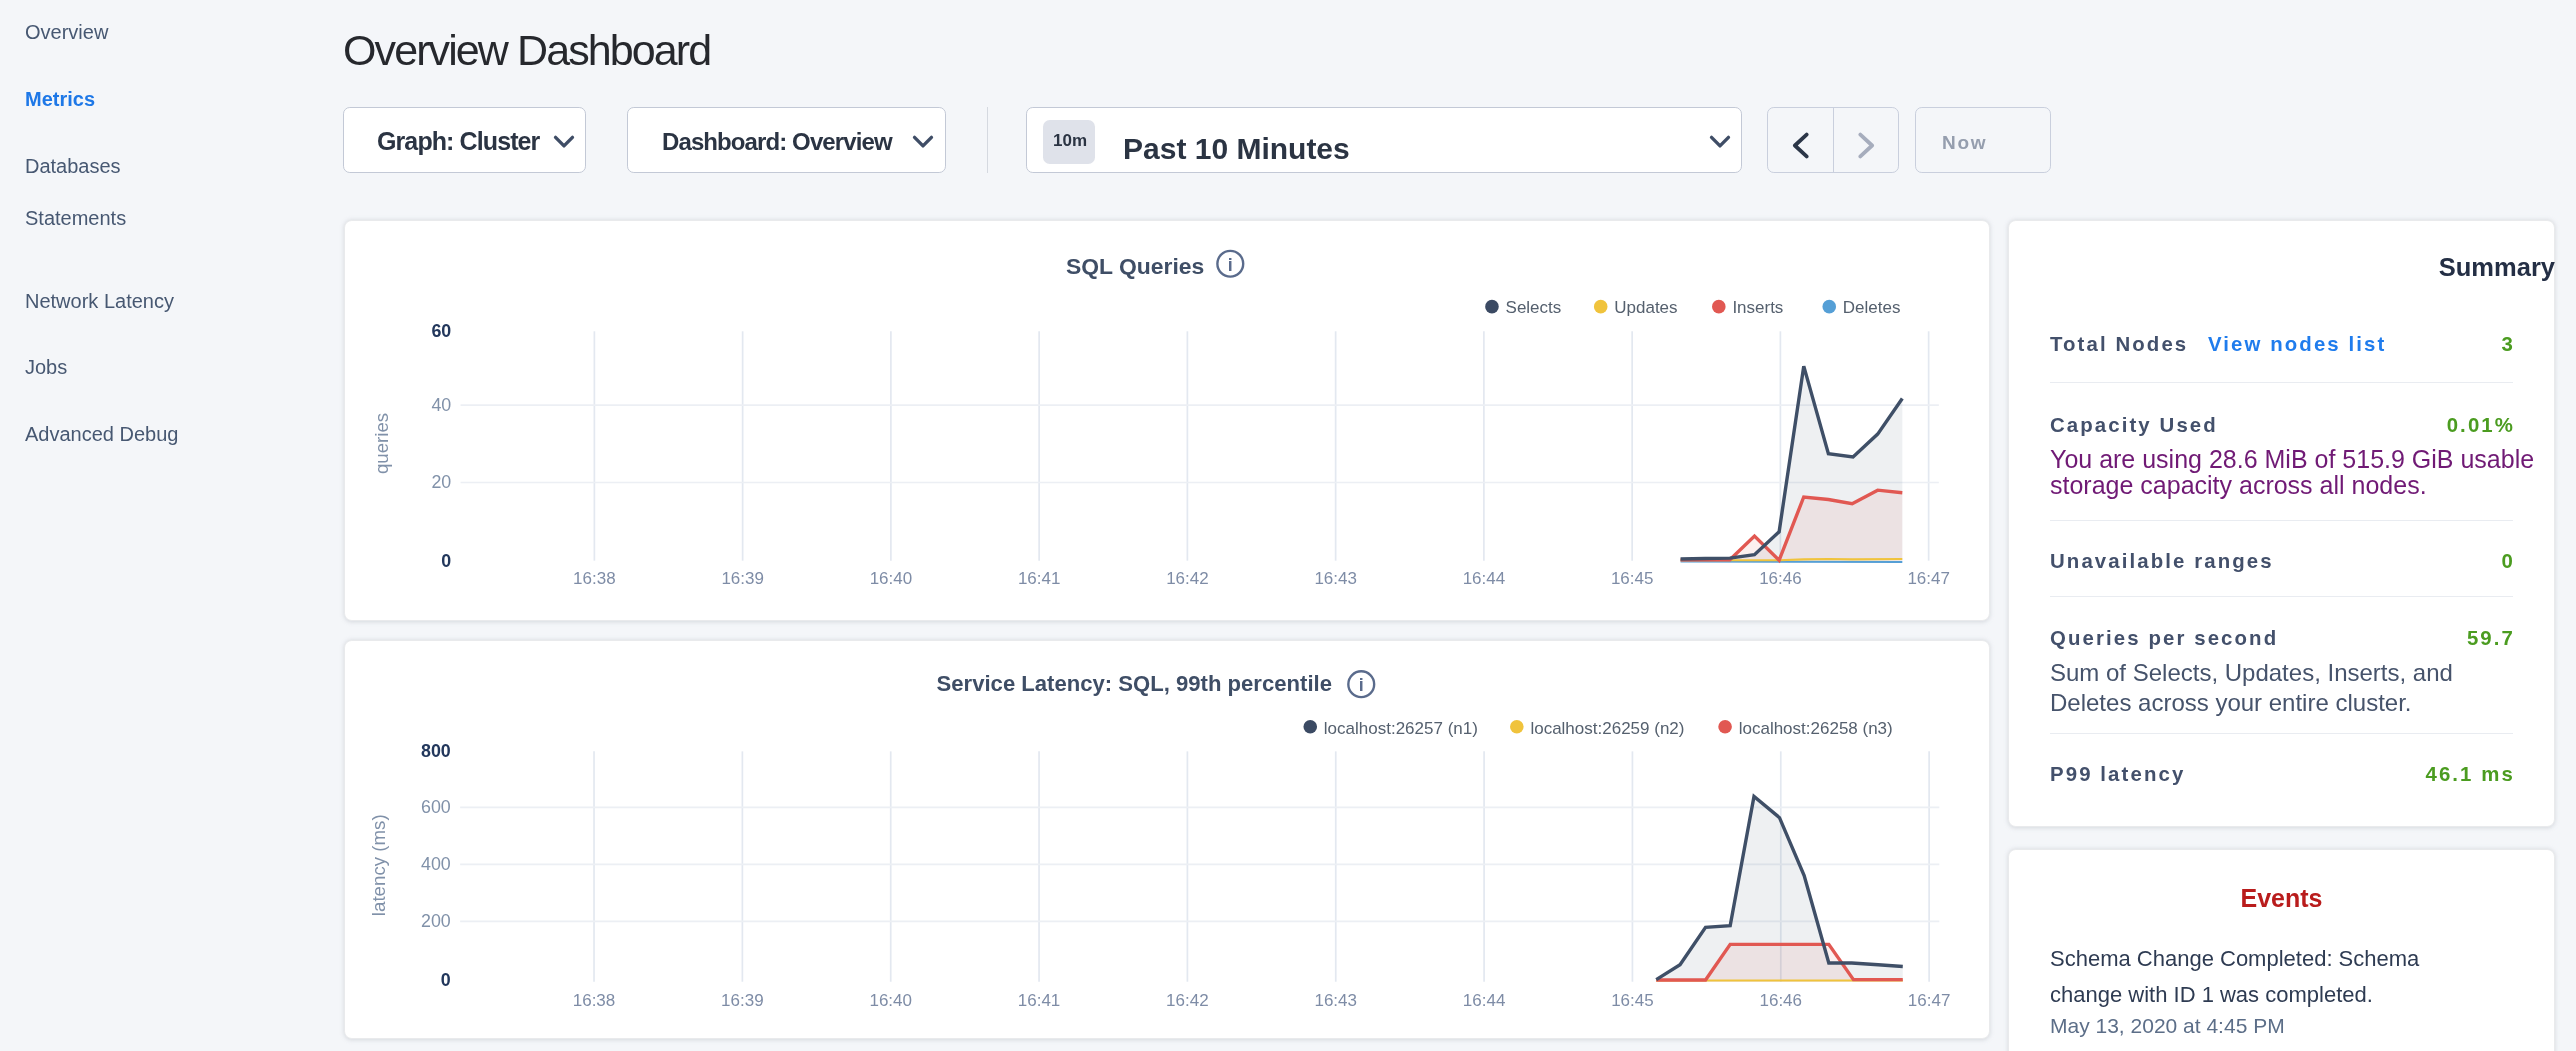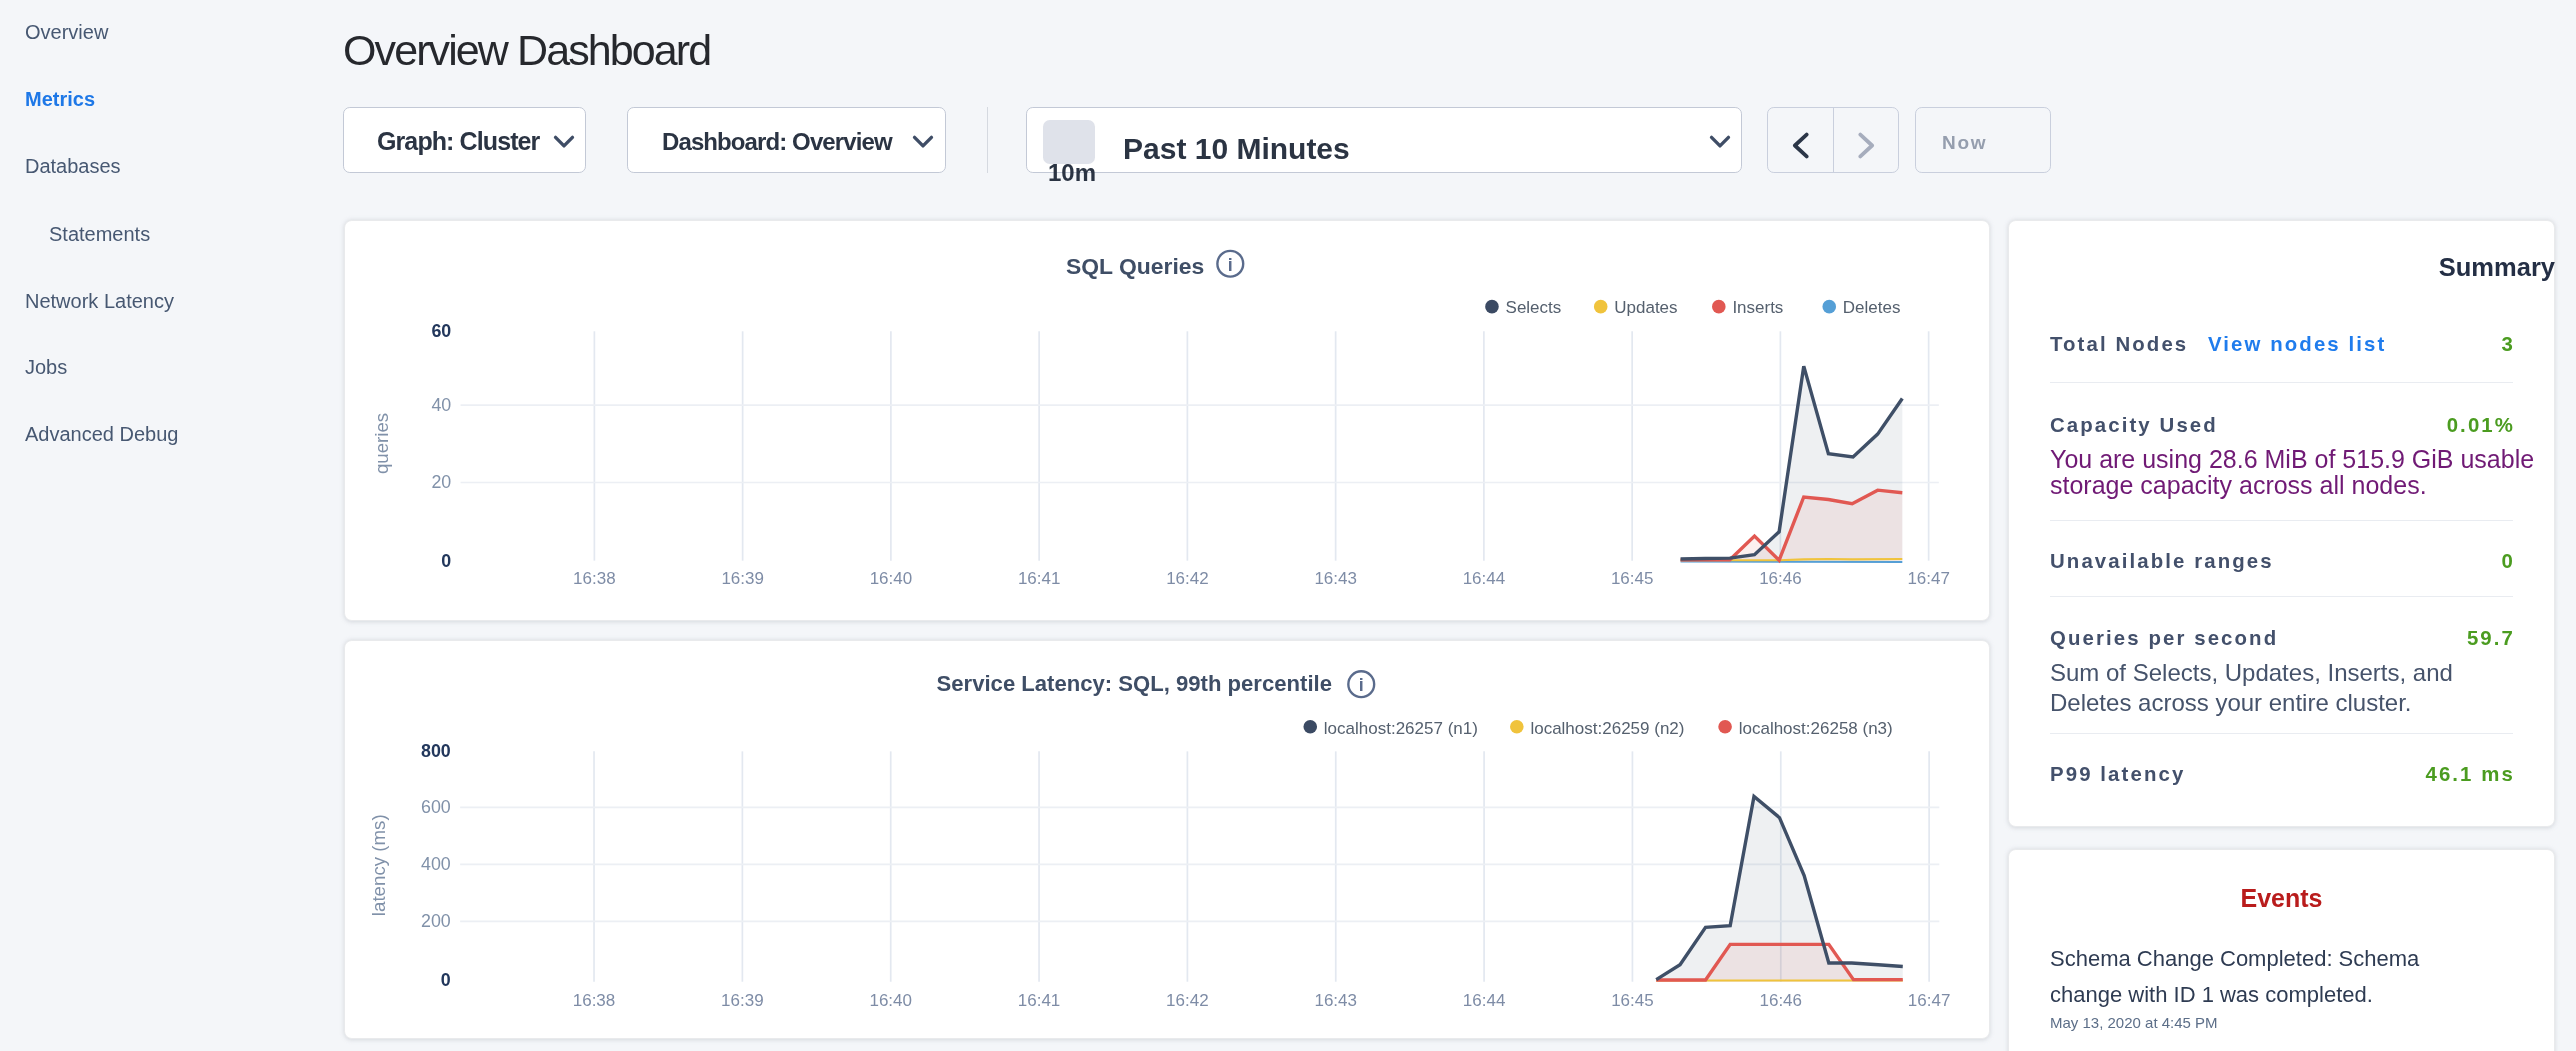--- a/index.html
+++ b/index.html
@@ -13,21 +13,21 @@
   .hdr{font-weight:bold;letter-spacing:2.1px;color:#43506b;font-size:20.4px;}
   .grn{font-weight:bold;letter-spacing:2.1px;color:#4b9c20;font-size:20.4px;}
   .divider{position:absolute;left:42px;right:33px;height:0;border-top:1.7px solid #e9ecf1;}
 </style>
 </head>
 <body>
 
 <div class="nav" style="top:21px;">Overview</div>
 <div class="nav" style="top:88px;font-weight:bold;color:#1e78e7;">Metrics</div>
 <div class="nav" style="top:155px;">Databases</div>
-<div class="nav" style="top:223px;margin-left:24px;">Statements</div>
+<div class="nav" style="top:207px;">Statements</div>
 <div class="nav" style="top:290px;">Network Latency</div>
 <div class="nav" style="top:356px;">Jobs</div>
 <div class="nav" style="top:423px;">Advanced Debug</div>
 
 <div class="abs" style="left:343px;top:25.5px;font-size:43px;letter-spacing:-1.9px;color:#26282d;">Overview Dashboard</div>
 
 <div class="btn" style="left:343px;top:107px;width:243px;height:66px;"></div>
 <div class="abs" style="left:377px;top:127px;font-size:25px;font-weight:bold;letter-spacing:-0.9px;color:#2b3443;">Graph: Cluster</div>
 <svg class="abs" style="left:553px;top:134px;" width="22" height="15.3" viewBox="0 0 26 18">
     <path d="M3 4 L13 14 L23 4" stroke="#3f4d66" stroke-width="4" fill="none" stroke-linecap="round" stroke-linejoin="round"></path>
@@ -36,21 +36,21 @@
 <div class="btn" style="left:627px;top:107px;width:319px;height:66px;"></div>
 <div class="abs" style="left:662px;top:128px;font-size:24px;font-weight:bold;letter-spacing:-0.9px;color:#2b3443;">Dashboard: Overview</div>
 <svg class="abs" style="left:912px;top:134px;" width="22" height="15.3" viewBox="0 0 26 18">
     <path d="M3 4 L13 14 L23 4" stroke="#3f4d66" stroke-width="4" fill="none" stroke-linecap="round" stroke-linejoin="round"></path>
   </svg>
 
 <div class="abs" style="left:987px;top:107px;width:0;height:66px;border-left:1.7px solid #d5d9e0;"></div>
 
 <div class="btn" style="left:1026px;top:107px;width:716px;height:66px;"></div>
 <div class="abs" style="left:1043px;top:120px;width:52px;height:44px;background:#dfe2ea;border-radius:6.8px;"></div>
-<div class="abs" style="left:1048px;top:131px;width:44px;text-align:center;font-size:24px;font-weight:bold;color:#2b3443;margin-top:28px;">10m</div>
+<div class="abs" style="left:1048px;top:131px;width:44px;text-align:center;font-size:17px;font-weight:bold;color:#2b3443;">10m</div>
 <div class="abs" style="left:1123px;top:132px;font-size:30px;font-weight:bold;color:#2b3443;">Past 10 Minutes</div>
 <svg class="abs" style="left:1709px;top:134px;" width="22" height="15.3" viewBox="0 0 26 18">
     <path d="M3 4 L13 14 L23 4" stroke="#3f4d66" stroke-width="4" fill="none" stroke-linecap="round" stroke-linejoin="round"></path>
   </svg>
 
 <div class="btn" style="left:1767px;top:107px;width:132px;height:66px;border-color:#c9cfdd;background:transparent;"></div>
 <div class="abs" style="left:1833px;top:107px;width:0;height:66px;border-left:1.7px solid #c9cfdd;"></div>
 <svg class="abs" style="left:1789px;top:132px;" width="21" height="27" viewBox="0 0 25 32">
     <path d="M21 3 L7 16 L21 29" stroke="#2b3648" stroke-width="4.5" fill="none" stroke-linecap="round" stroke-linejoin="round"></path>
   </svg>
@@ -176,14 +176,14 @@
 <div class="abs grn" style="right:61px;top:627px;">59.7</div>
 <div class="abs" style="left:2050px;top:658px;width:463px;font-size:24px;line-height:30px;color:#46536b;">Sum of Selects, Updates, Inserts, and Deletes across your entire cluster.</div>
 <div class="divider" style="top:733px;left:2050px;width:463px;right:auto;"></div>
 
 <div class="abs hdr" style="left:2050px;top:763px;">P99 latency</div>
 <div class="abs grn" style="right:61px;top:763px;">46.1 ms</div>
 
 <div class="card" style="left:2008px;top:849px;width:547px;height:255px;"></div>
 <div class="abs" style="left:2008px;top:884px;width:547px;text-align:center;font-size:25px;font-weight:bold;color:#b91c1c;">Events</div>
 <div class="abs" style="left:2050px;top:941px;width:425px;font-size:22px;line-height:36px;color:#2e3b52;">Schema Change Completed: Schema change with ID 1 was completed.</div>
-<div class="abs" style="left:2050px;top:1014px;font-size:15px;color:#5c6e88;">May 13, 2020 at 4:45 PM</div>
+<div class="abs" style="left:2050px;top:1014px;font-size:21px;color:#5c6e88;">May 13, 2020 at 4:45 PM</div>
 
 
 </body></html>

